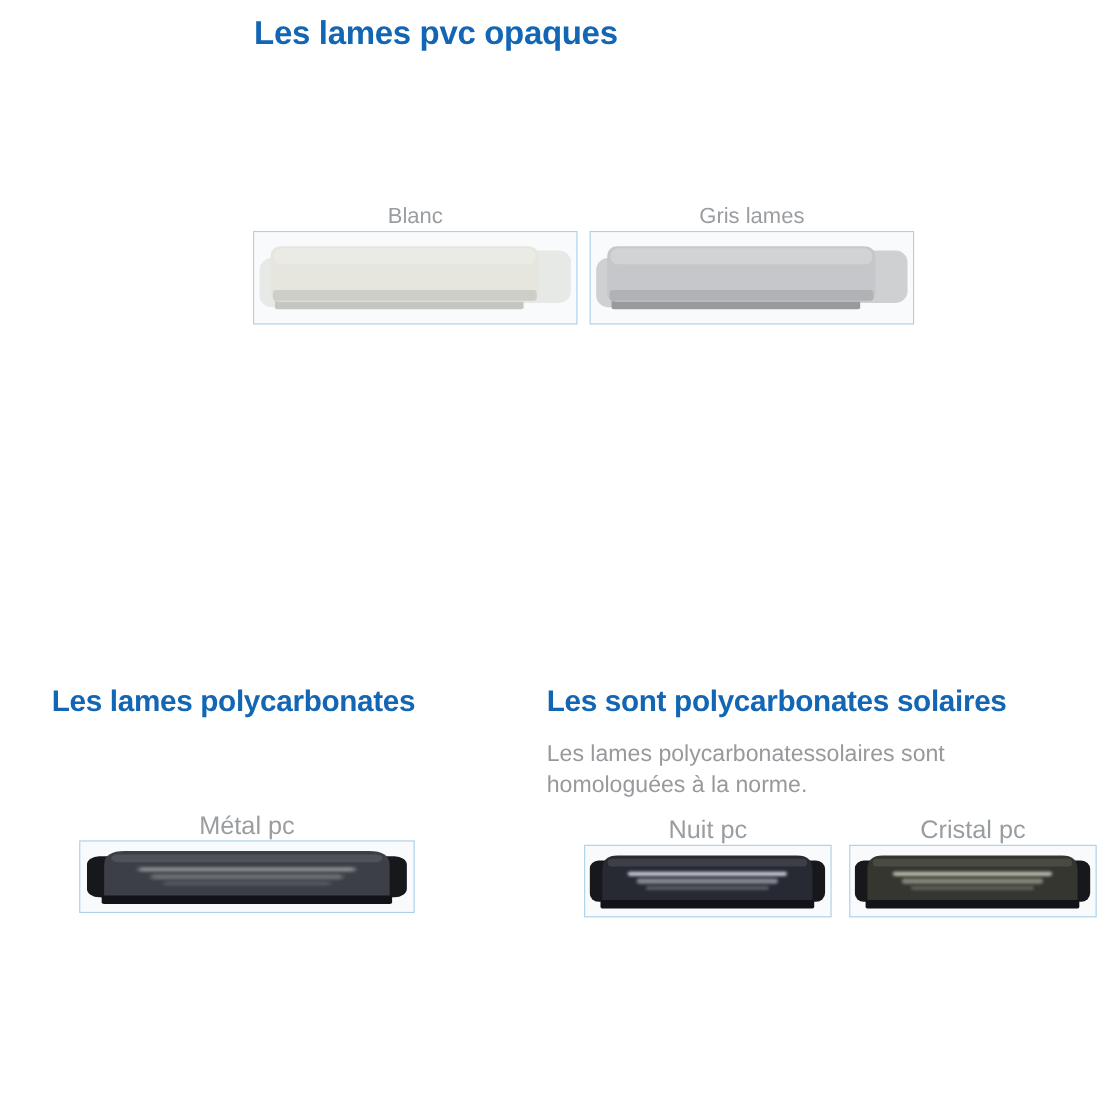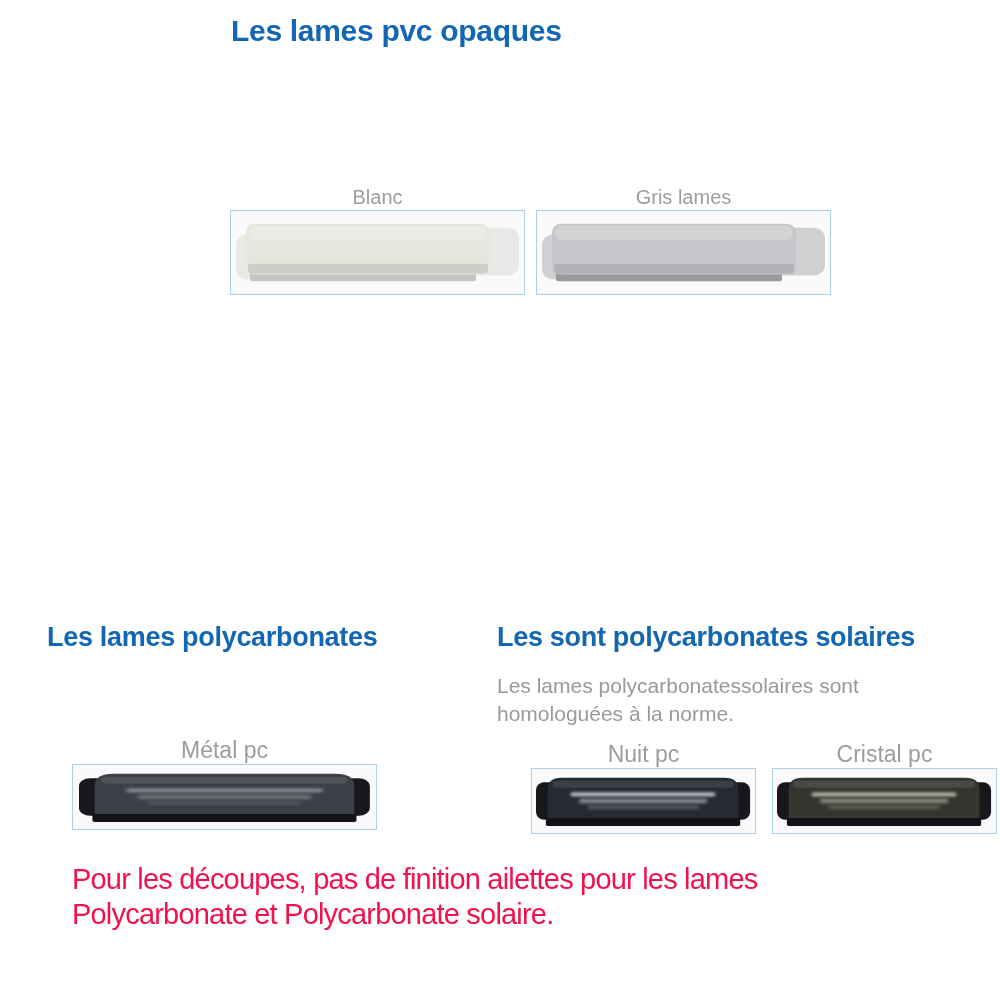--- a/index.html
+++ b/index.html
@@ -161,15 +161,14 @@
         <rect class="pc-shine" x="20" y="10" width="220" height="9" rx="4.5"></rect>
         <rect class="streak s1" x="42" y="25" width="176" height="5" rx="2.5"></rect>
         <rect class="streak s2" x="52" y="33" width="156" height="6" rx="3"></rect>
         <rect class="streak s3" x="62" y="42" width="136" height="4" rx="2"></rect>
         <rect class="pc-base" x="12" y="58" width="236" height="10" rx="2"></rect>
       </svg>
     </div>
   </div>
 </div>
 
-  <p class="note">Pour les découpes, pas de finition ailettes pour les lames Polycarbonate et Polycarbonate solaire.</p>
 
 </div>
 
 </body></html>

